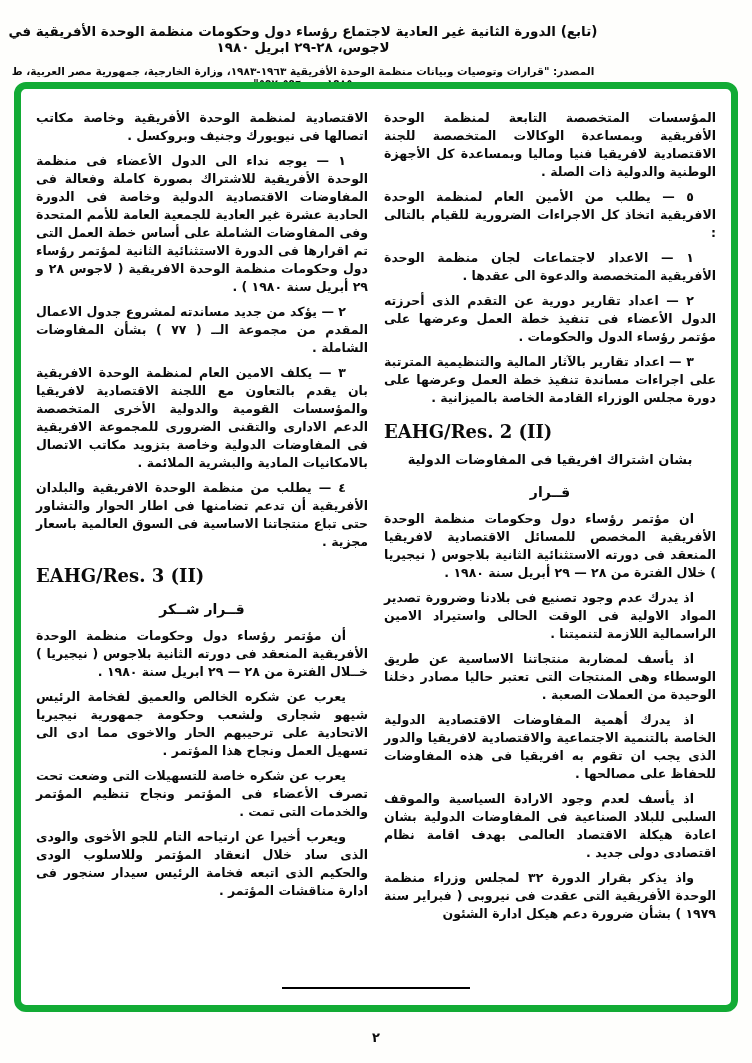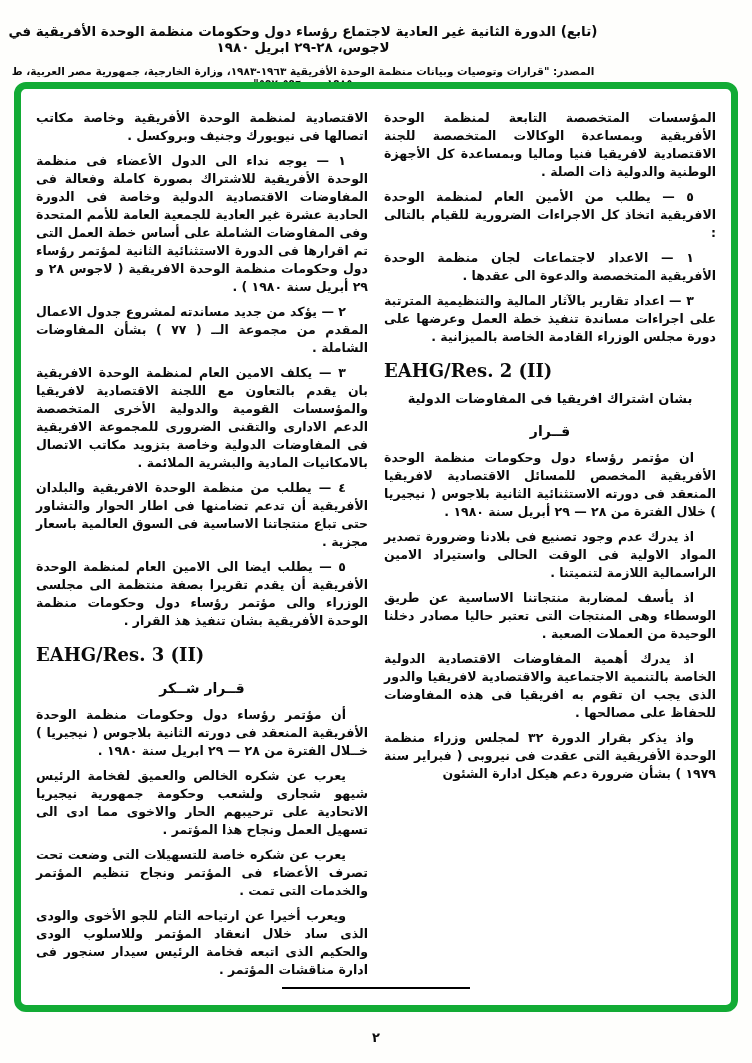--- a/index.html
+++ b/index.html
@@ -76,37 +76,38 @@
   <div class="header-line1">(تابع) الدورة الثانية غير العادية لاجتماع رؤساء دول وحكومات منظمة الوحدة الأفريقية في لاجوس، ٢٨-٢٩ ابريل ١٩٨٠</div>
   <div class="header-line2">المصدر: "قرارات وتوصيات وبيانات منظمة الوحدة الأفريقية ١٩٦٣-١٩٨٣، وزارة الخارجية، جمهورية مصر العربية، ط ١٩٨٥، ص ٥٩٦-٥٩٧"</div>
 </div>
 
 <div class="doc" style="border-color: rgb(18, 171, 53);">
   <div class="doc-body">
     <div class="col">
         <p class="blk body-noindent">المؤسسات المتخصصة التابعة لمنظمة الوحدة الأفريقية وبمساعدة الوكالات المتخصصة للجنة الاقتصادية لافريقيا فنيا وماليا وبمساعدة كل الأجهزة الوطنية والدولية ذات الصلة .</p>
         <p class="blk body">٥ — يطلب من الأمين العام لمنظمة الوحدة الافريقية اتخاذ كل الاجراءات الضرورية للقيام بالتالى :</p>
         <p class="blk body">١ — الاعداد لاجتماعات لجان منظمة الوحدة الأفريقية المتخصصة والدعوة الى عقدها .</p>
+        <p class="blk body">٢ — اعداد تقارير دورية عن التقدم الذى أحرزته الدول الأعضاء فى تنفيذ خطة العمل وعرضها على مؤتمر رؤساء الدول والحكومات .</p>
         <p class="blk body">٣ — اعداد تقارير بالآثار المالية والتنظيمية المترتبة على اجراءات مساندة تنفيذ خطة العمل وعرضها على دورة مجلس الوزراء القادمة الخاصة بالميزانية .</p>
         <p class="blk latin">EAHG/Res. 2 (II)</p>
         <p class="blk subheading">بشان اشتراك افريقيا فى المفاوضات الدولية</p>
         <p class="blk heading">قــرار</p>
         <p class="blk body">ان مؤتمر رؤساء دول وحكومات منظمة الوحدة الأفريقية المخصص للمسائل الاقتصادية لافريقيا المنعقد فى دورته الاستثنائية الثانية بلاجوس ( نيجيريا ) خلال الفترة من ٢٨ — ٢٩ أبريل سنة ١٩٨٠ .</p>
         <p class="blk body">اذ يدرك عدم وجود تصنيع فى بلادنا وضرورة تصدير المواد الاولية فى الوقت الحالى واستيراد الامين الراسمالية اللازمة لتنميتنا .</p>
         <p class="blk body">اذ يأسف لمضاربة منتجاتنا الاساسية عن طريق الوسطاء وهى المنتجات التى تعتبر حاليا مصادر دخلنا الوحيدة من العملات الصعبة .</p>
         <p class="blk body">اذ يدرك أهمية المفاوضات الاقتصادية الدولية الخاصة بالتنمية الاجتماعية والاقتصادية لافريقيا والدور الذى يجب ان تقوم به افريقيا فى هذه المفاوضات للحفاظ على مصالحها .</p>
+        <p class="blk body">اذ يأسف لعدم وجود الارادة السياسية والموقف السلبى للبلاد الصناعية فى المفاوضات الدولية بشان اعادة هيكلة الاقتصاد العالمى بهدف اقامة نظام اقتصادى دولى جديد .</p>
         <p class="blk body">واذ يذكر بقرار الدورة ٣٢ لمجلس وزراء منظمة الوحدة الأفريقية التى عقدت فى نيروبى ( فبراير سنة ١٩٧٩ ) بشأن ضرورة دعم هيكل ادارة الشئون</p>
       </div>
     <div class="col">
         <p class="blk body-noindent">الاقتصادية لمنظمة الوحدة الأفريقية وخاصة مكاتب اتصالها فى نيويورك وجنيف وبروكسل .</p>
         <p class="blk body">١ — يوجه نداء الى الدول الأعضاء فى منظمة الوحدة الأفريقية للاشتراك بصورة كاملة وفعالة فى المفاوضات الاقتصادية الدولية وخاصة فى الدورة الحادية عشرة غير العادية للجمعية العامة للأمم المتحدة وفى المفاوضات الشاملة على أساس خطة العمل التى تم اقرارها فى الدورة الاستثنائية الثانية لمؤتمر رؤساء دول وحكومات منظمة الوحدة الافريقية ( لاجوس ٢٨ و ٢٩ أبريل سنة ١٩٨٠ ) .</p>
         <p class="blk body">٢ — يؤكد من جديد مساندته لمشروع جدول الاعمال المقدم من مجموعة الــ ( ٧٧ ) بشأن المفاوضات الشاملة .</p>
         <p class="blk body">٣ — يكلف الامين العام لمنظمة الوحدة الافريقية بان يقدم بالتعاون مع اللجنة الاقتصادية لافريقيا والمؤسسات القومية والدولية الأخرى المتخصصة الدعم الادارى والتقنى الضرورى للمجموعة الافريقية فى المفاوضات الدولية وخاصة بتزويد مكاتب الاتصال بالامكانيات المادية والبشرية الملائمة .</p>
         <p class="blk body">٤ — يطلب من منظمة الوحدة الافريقية والبلدان الأفريقية أن تدعم تضامنها فى اطار الحوار والتشاور حتى تباع منتجاتنا الاساسية فى السوق العالمية باسعار مجزية .</p>
-        <p class="blk body">٥ — يطلب ايضا الى الامين العام لمنظمة الوحدة الأفريقية أن يقدم تقريرا بصفة منتظمة الى مجلسى الوزراء والى مؤتمر رؤساء دول وحكومات منظمة الوحدة الأفريقية بشان تنفيذ هذ القرار .</p>
         <p class="blk latin">EAHG/Res. 3 (II)</p>
         <p class="blk heading">قــرار شــكر</p>
         <p class="blk body">أن مؤتمر رؤساء دول وحكومات منظمة الوحدة الأفريقية المنعقد فى دورته الثانية بلاجوس ( نيجيريا ) خــلال الفترة من ٢٨ — ٢٩ ابريل سنة ١٩٨٠ .</p>
         <p class="blk body">يعرب عن شكره الخالص والعميق لفخامة الرئيس شيهو شجارى ولشعب وحكومة جمهورية نيجيريا الاتحادية على ترحيبهم الحار والاخوى مما ادى الى تسهيل العمل ونجاح هذا المؤتمر .</p>
         <p class="blk body">يعرب عن شكره خاصة للتسهيلات التى وضعت تحت تصرف الأعضاء فى المؤتمر ونجاح تنظيم المؤتمر والخدمات التى تمت .</p>
         <p class="blk body">ويعرب أخيرا عن ارتياحه التام للجو الأخوى والودى الذى ساد خلال انعقاد المؤتمر وللاسلوب الودى والحكيم الذى اتبعه فخامة الرئيس سيدار سنجور فى ادارة مناقشات المؤتمر .</p>
       </div>
   </div>
   <div class="footnote-rule"></div>
 </div>

